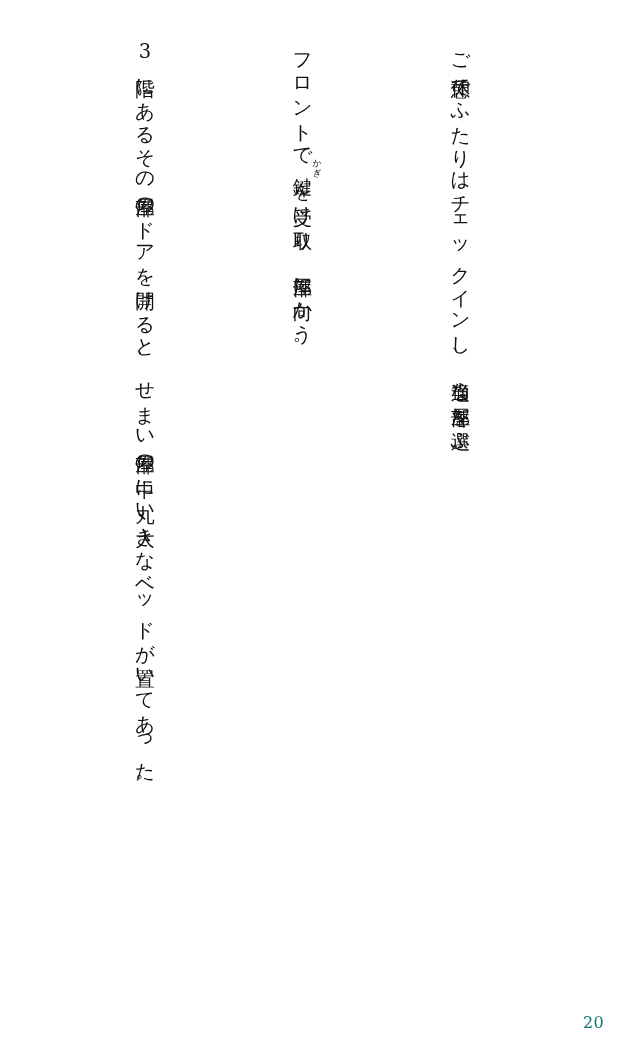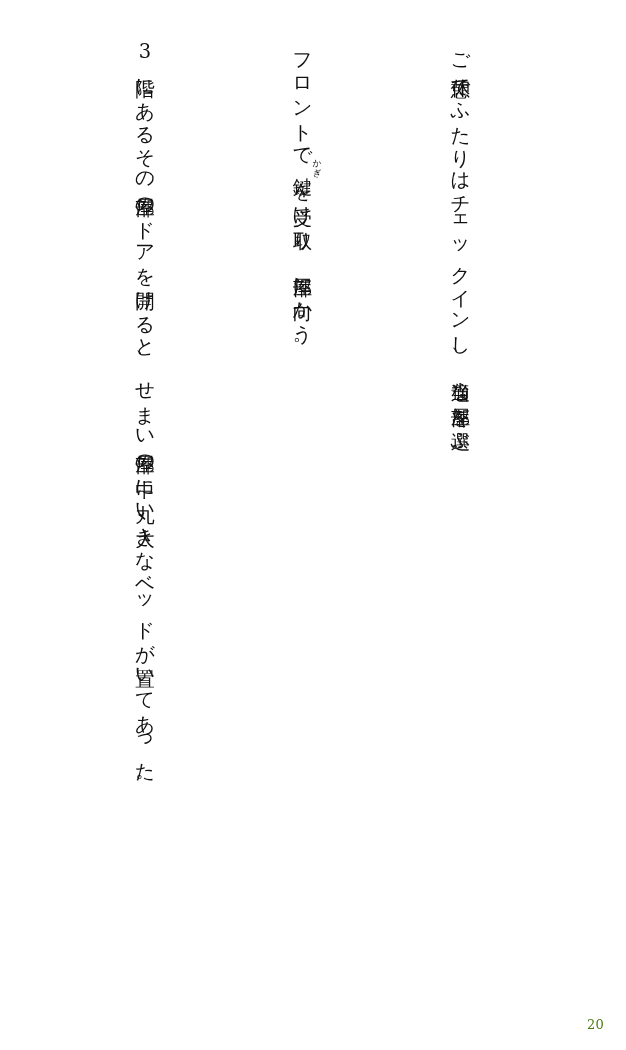--- a/index.html
+++ b/index.html
@@ -60,23 +60,23 @@
   rt {
     font-size: 0.45em;
     letter-spacing: 0;
     line-height: 1;
   }
 
   #page-number {
     position: absolute;
     right: 22px;
     bottom: 18px;
-    font-size: 13px;
+    font-size: 16px;
     font-family: "DejaVu Serif", "Liberation Serif", serif;
-    color: #4d7c0f;
+    color: #0f766e;
     letter-spacing: 0.02em;
   }
 </style>
 </head>
 <body>
 
 <div id="page">
 
   <div id="vtext">
 

